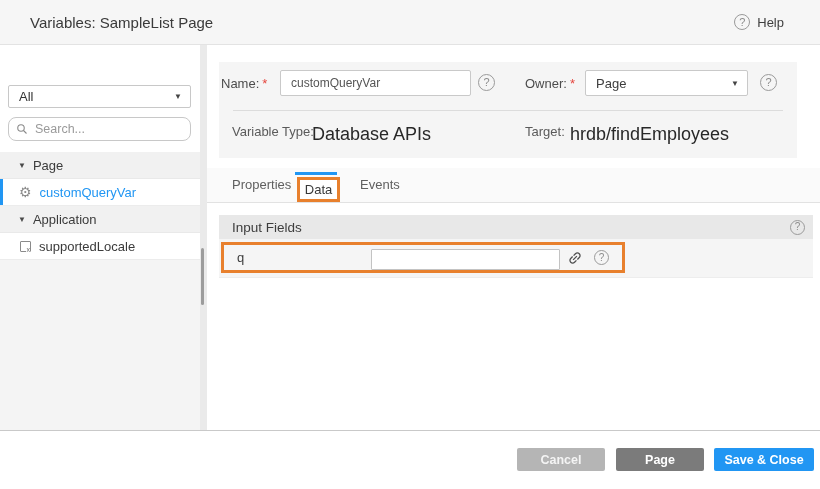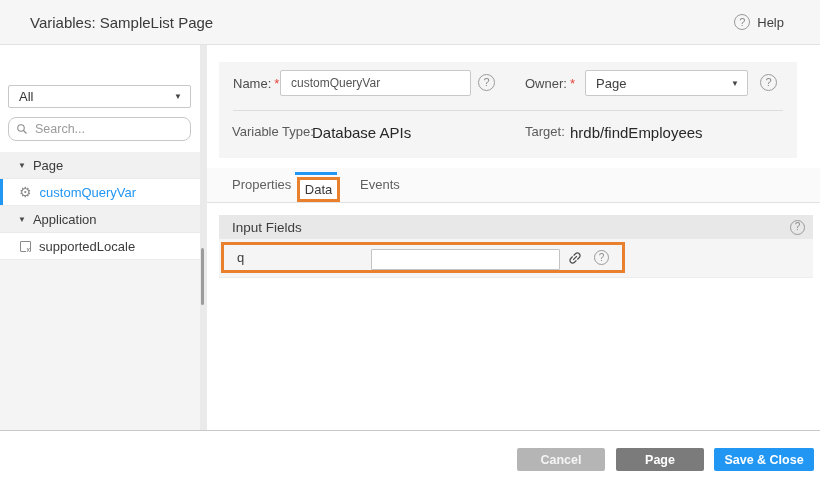--- a/index.html
+++ b/index.html
@@ -118,21 +118,21 @@
     display: flex; align-items: center; padding: 0 8px 0 10px;
     font-size: 13px; color: #3d3d3d; cursor: pointer;
   }
   .owner-select .caret { margin-left: auto; font-size: 8px; color: #444; }
   .help-form { position: absolute; width: 17px; height: 17px; font-size: 11px; cursor: pointer; }
   .form-divider {
     position: absolute; left: 14px; right: 14px; top: 48px;
     border-top: 1px solid #dcdcdc;
   }
   .ro-label { position: absolute; font-size: 13px; color: #5a5a5a; }
-  .ro-value { position: absolute; font-size: 15px; color: #282828; }
+  .ro-value { position: absolute; font-size: 18px; color: #282828; }
 
   
   .tabbar {
     position: absolute; left: 0; top: 123px; width: 692px; height: 35px;
     background: #fafafa; border-bottom: 1px solid #e2e2e2;
   }
   .tab {
     position: absolute; top: 0; height: 34px; line-height: 34px;
     font-size: 13px; color: #5f5f5f; padding: 0 7px; cursor: pointer;
   }
@@ -240,21 +240,21 @@
     <div class="sidebar-empty"></div>
   </div>
 
   <div class="vdivider">
     <div class="scroll-thumb"></div>
   </div>
 
   <div class="main">
 
     <div class="form-box">
-      <div class="field-label" style="left:14px; top:14px;">
+      <div class="field-label" style="left:2px; top:14px;">
         <span>Name:</span><span class="req">*</span>
       </div>
       <input class="text-input name-input" type="text" value="customQueryVar" style="">
       <span class="qcircle help-form" style="left:259px; top:12px;">?</span>
 
       <div class="field-label" style="left:306px; top:14px;">
         <span>Owner:</span><span class="req">*</span>
       </div>
       <div class="owner-select">
         <span>Page</span>

